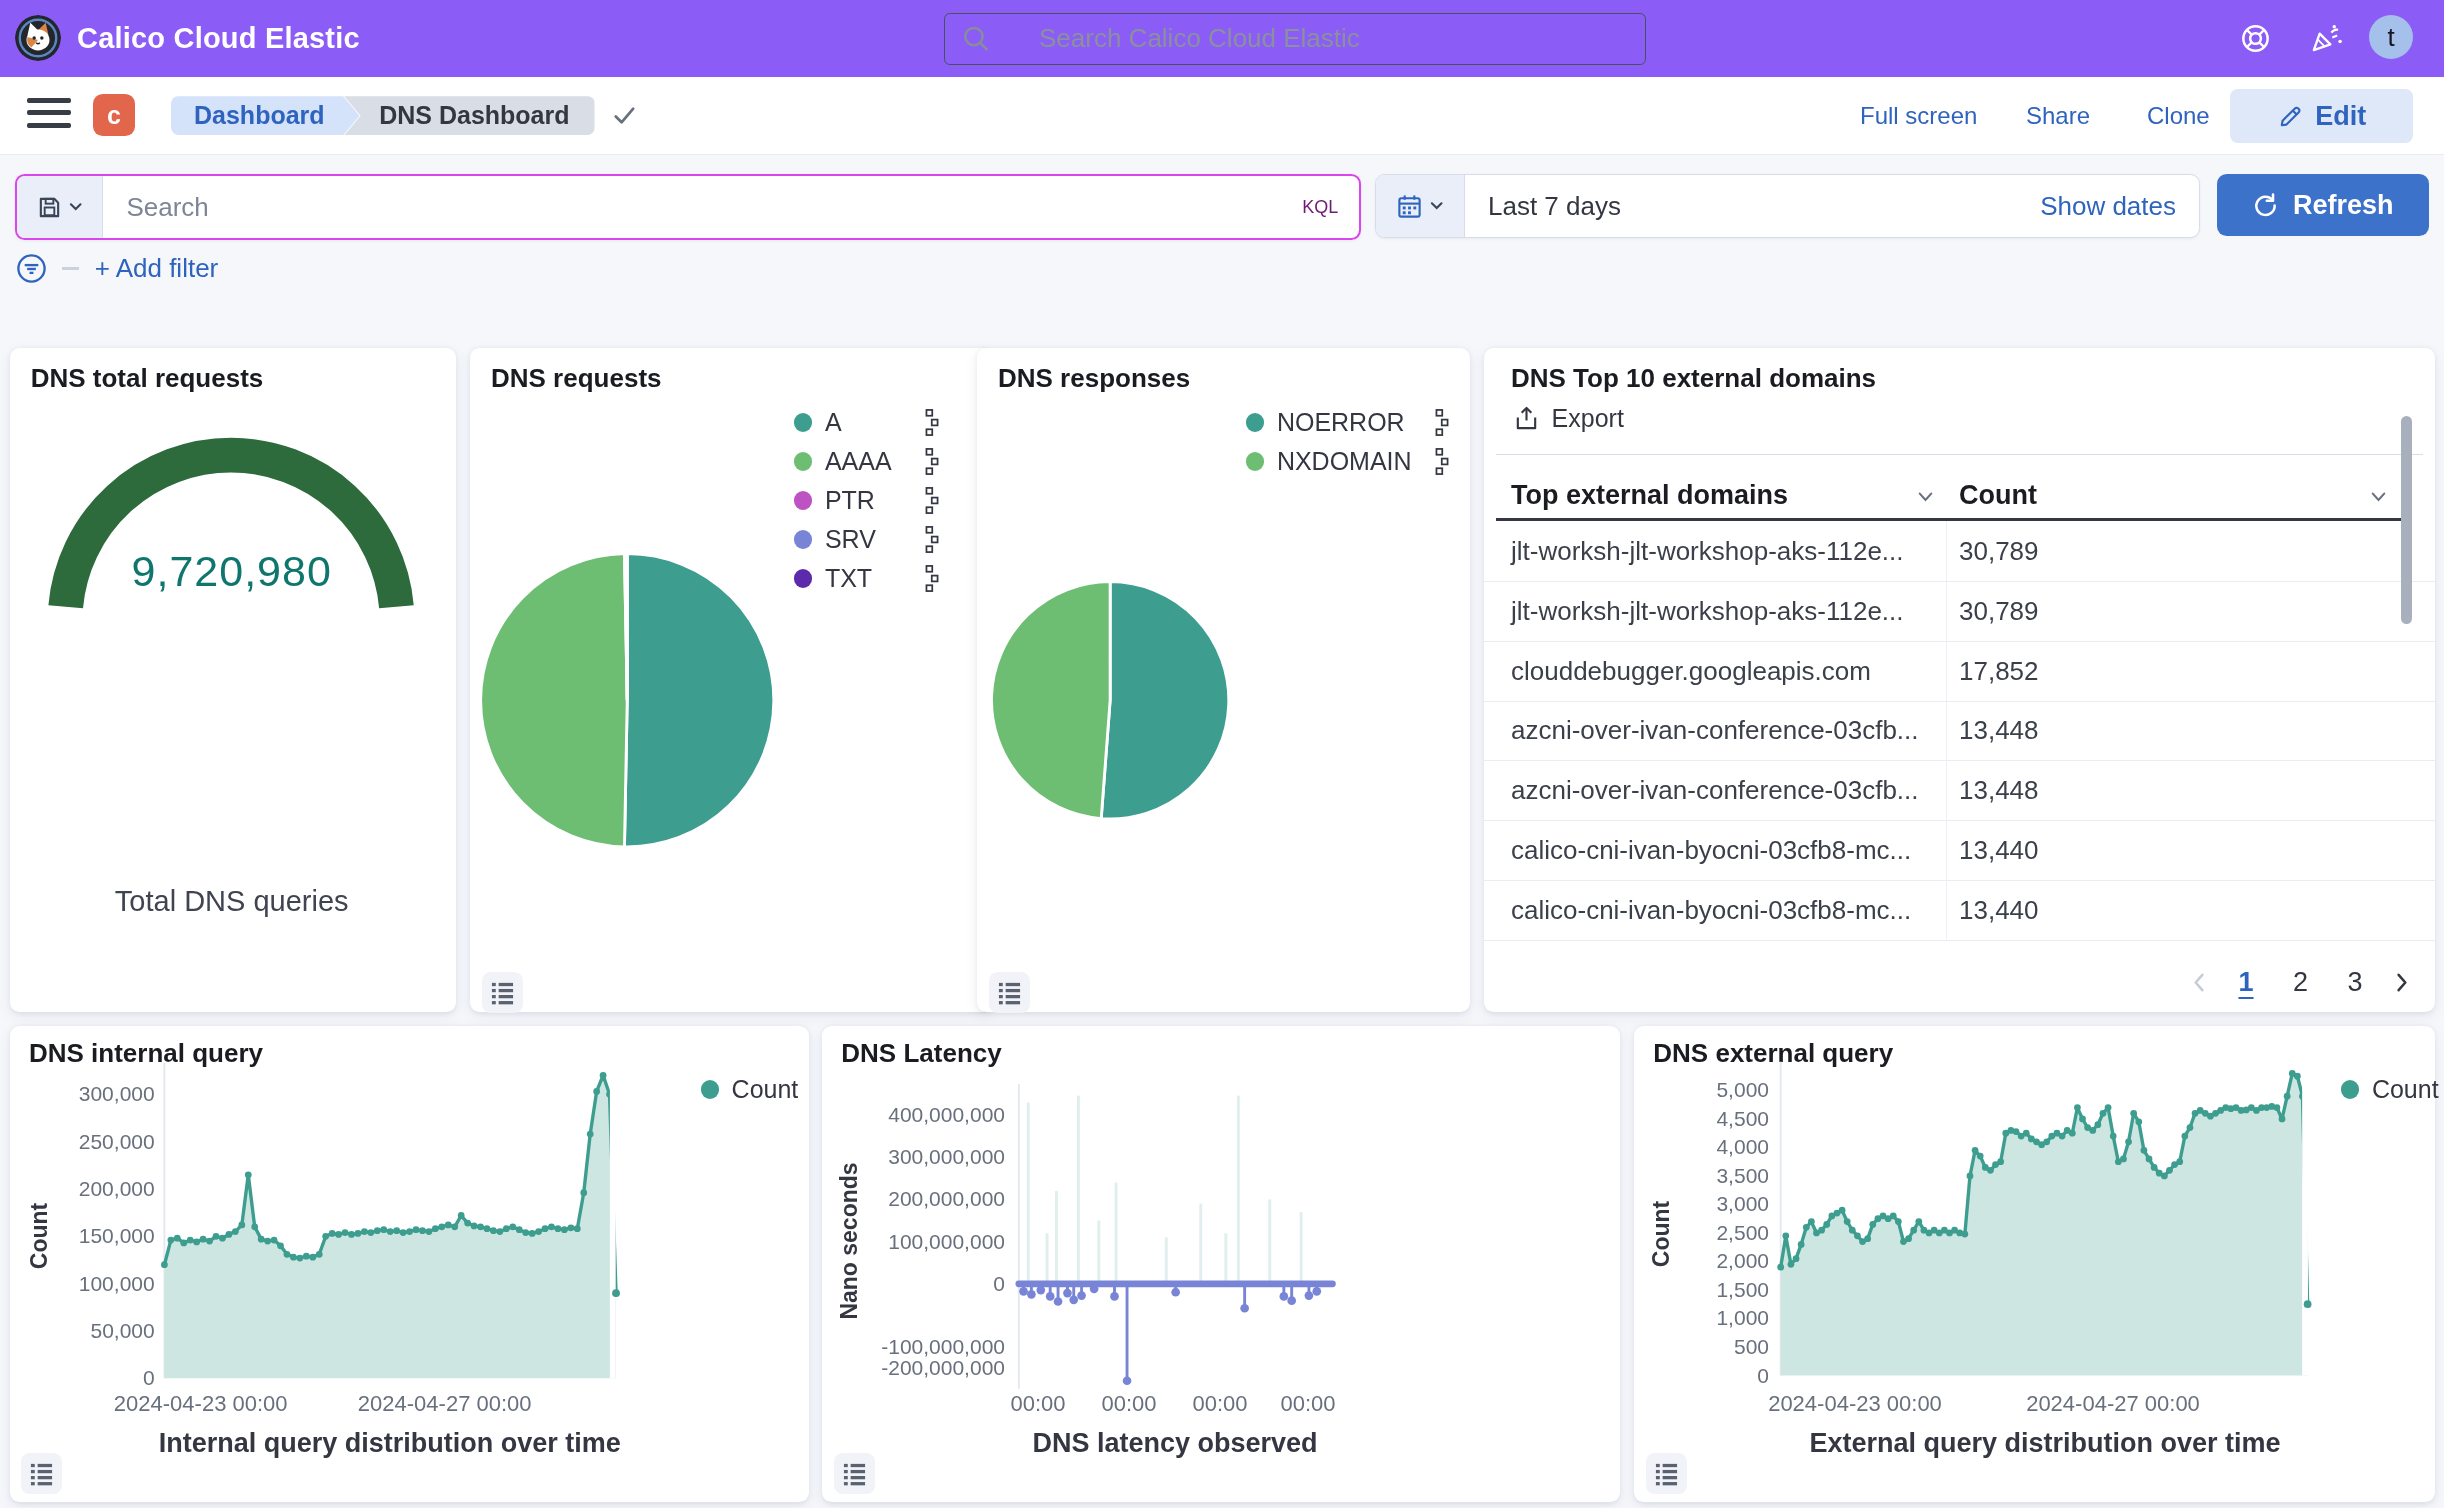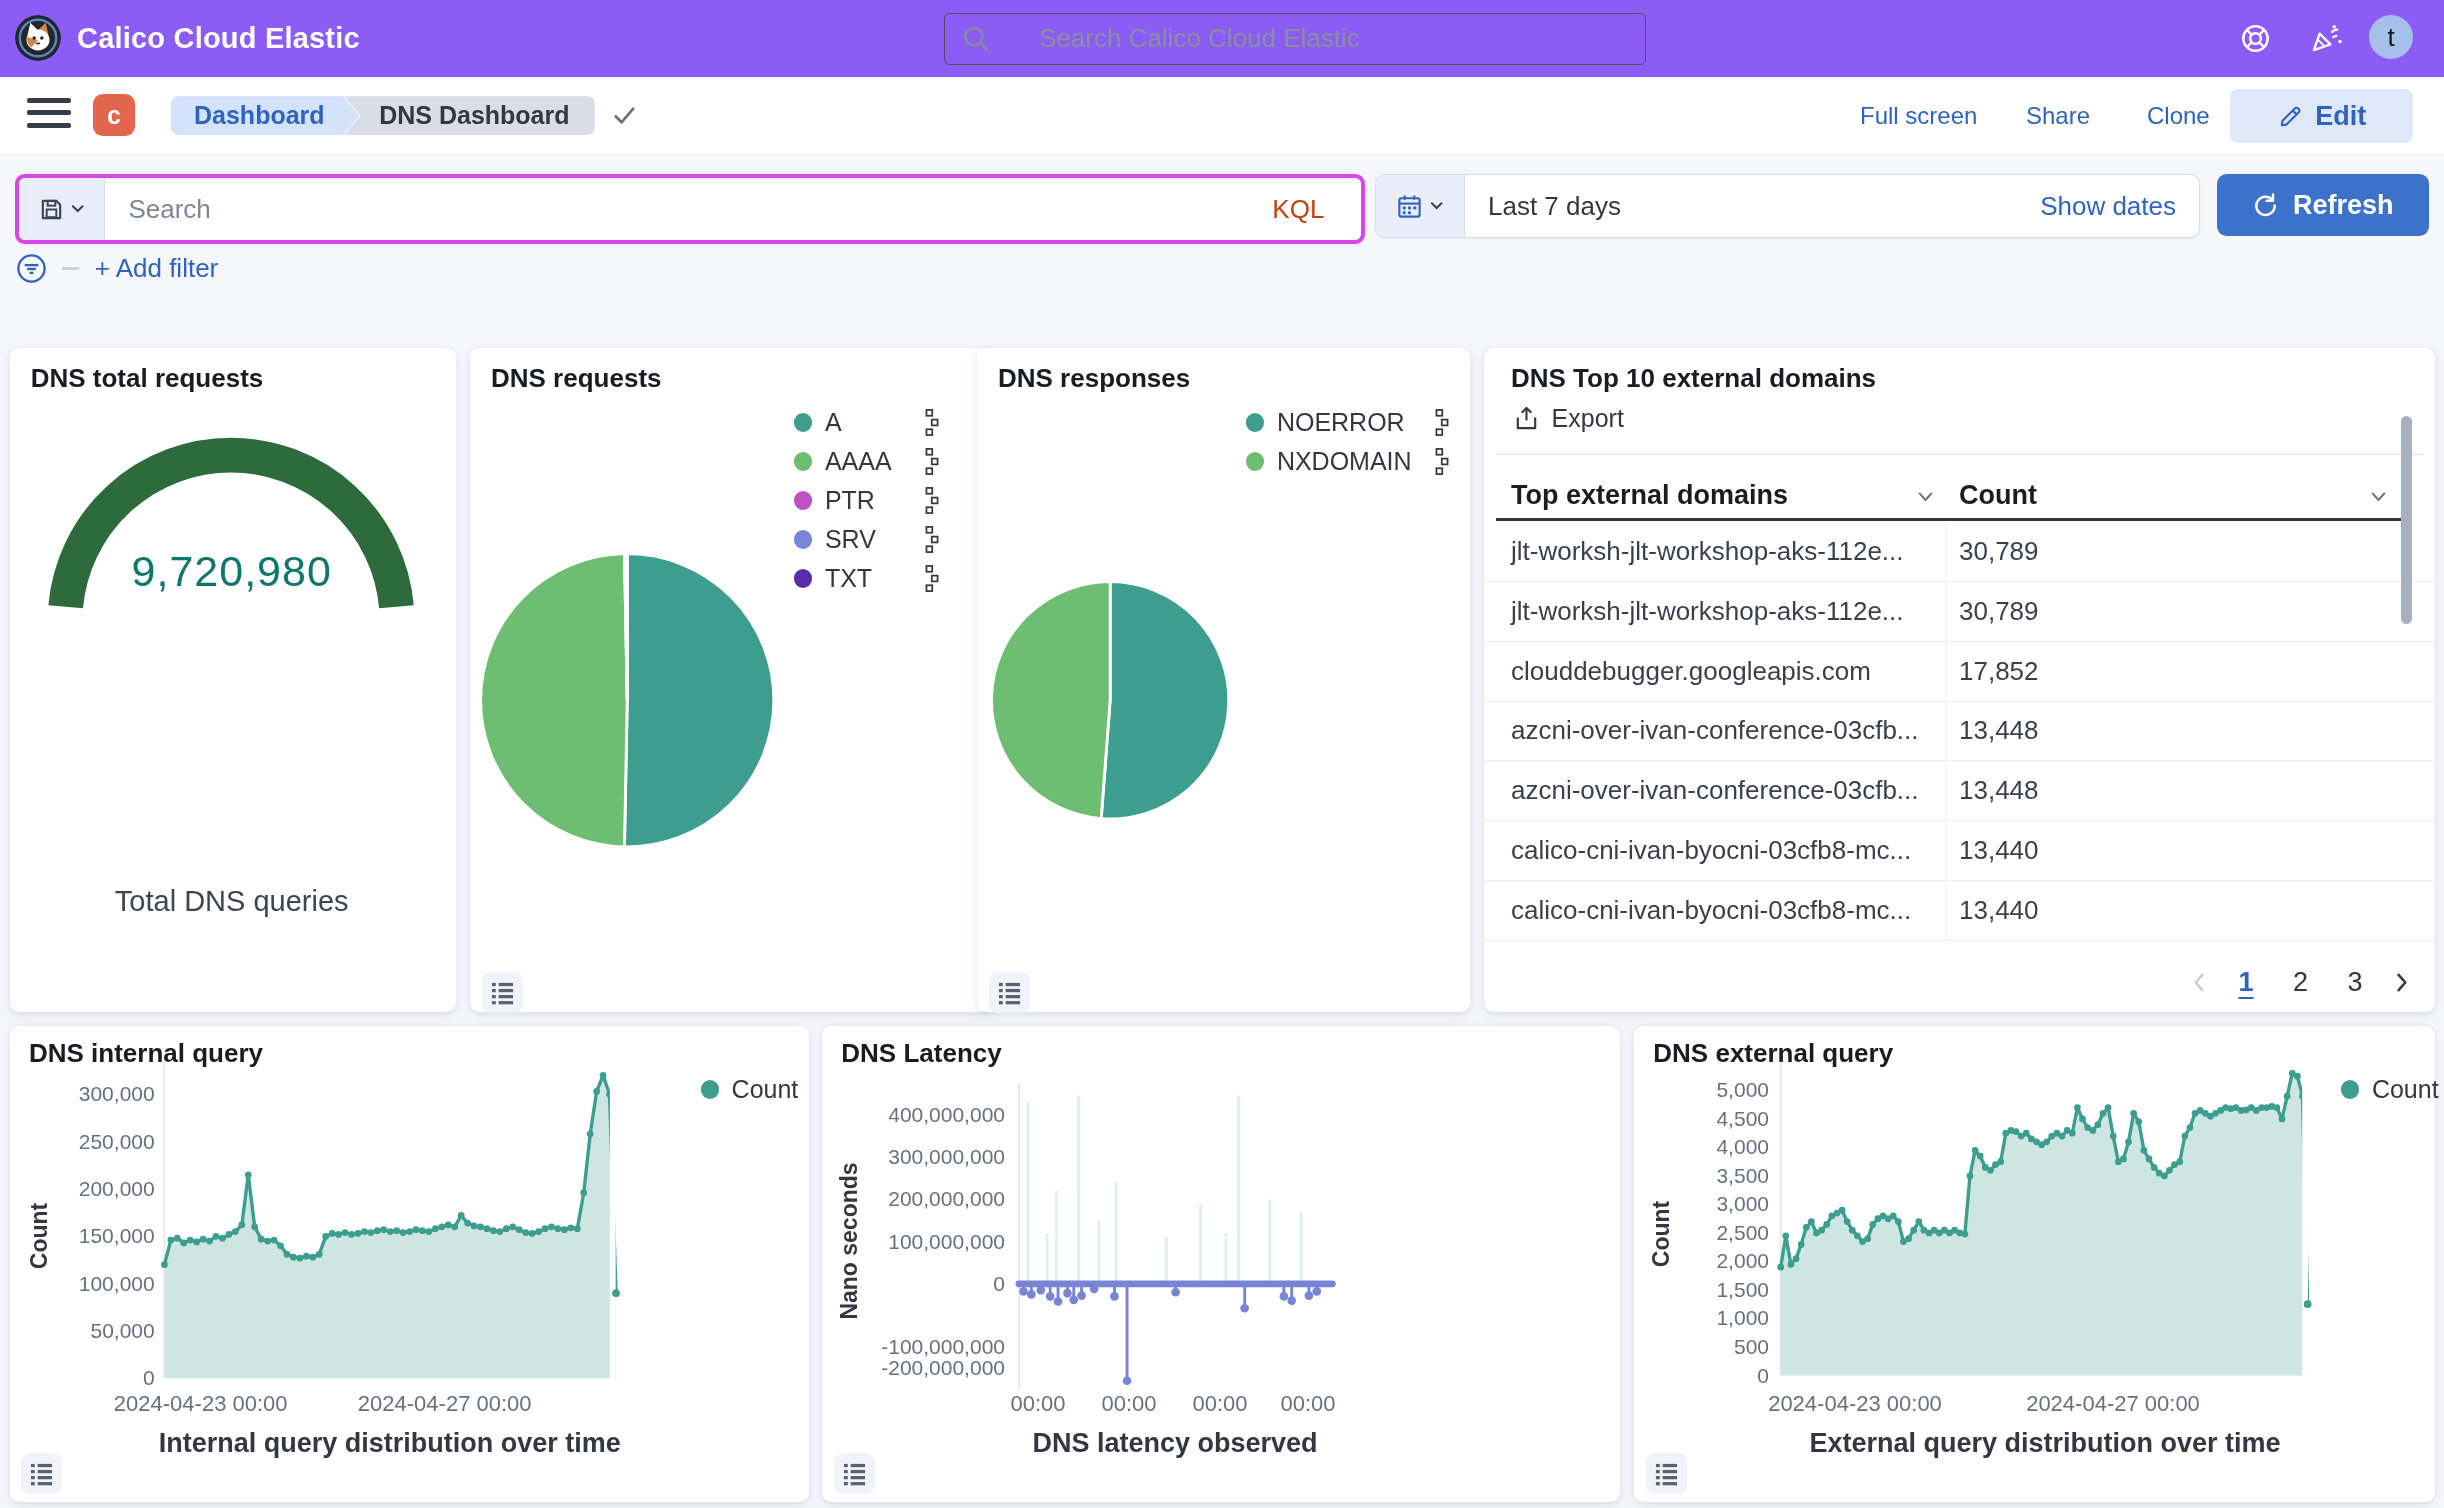--- a/index.html
+++ b/index.html
@@ -18,25 +18,25 @@
   .burger{position:absolute;left:27px;top:21px;width:44px;height:35px;cursor:pointer;}
   .burger i{display:block;height:4.8px;background:#383C44;border-radius:1.9px;margin-bottom:7.7px;}
   .space-badge{position:absolute;left:93px;top:17.4px;width:42px;height:42px;border-radius:9.7px;background:#E2664B;color:#fff;font-weight:700;font-size:25px;display:flex;align-items:center;justify-content:center;}
   .crumbs{position:absolute;left:171px;top:19.3px;display:flex;align-items:center;height:39px;}
   .crumb1{position:relative;z-index:2;background:#D4E2FA;color:#2E63BE;font-size:25px;font-weight:600;height:39px;line-height:39px;padding:0 35px 0 23px;clip-path:polygon(0 0,calc(100% - 16.4px) 0,100% 50%,calc(100% - 16.4px) 100%,0 100%);border-radius:7.7px 0 0 7.7px;}
   .crumb2{position:relative;margin-left:-15.4px;background:#D9DDE5;color:#33373F;font-size:25px;font-weight:600;height:39px;line-height:39px;padding:0 25px 0 35px;clip-path:polygon(0 0,100% 0,100% 100%,0 100%,16.4px 50%);border-radius:0 7.7px 7.7px 0;}
   .hdr-links{position:absolute;top:0;height:77px;display:flex;align-items:center;font-size:24px;font-weight:500;color:#2E63BE;}
   .hdr-link{cursor:pointer;}
   .edit-btn{position:absolute;left:2230px;top:89px;width:183px;height:54px;border-radius:7.7px;background:#DEE8F9;color:#2E63BE;font-size:27px;font-weight:600;display:flex;align-items:center;justify-content:center;gap:11.6px;cursor:pointer;}
   
-  .qbar{position:absolute;left:15.4px;top:174px;width:1342px;height:62px;background:#fff;border:4px solid #d946ef;border-radius:9.7px;display:flex;align-items:stretch;box-shadow:0 1px 2.9px rgba(50,60,90,.07);}
+  .qbar{position:absolute;left:15.4px;top:174px;width:1342px;height:62px;background:#fff;border:2px solid #d946ef;border-radius:9.7px;display:flex;align-items:stretch;box-shadow:0 1px 2.9px rgba(50,60,90,.07);}
   .qaddon{width:85px;background:#E9EEF8;border-right:1px solid #D7DDE8;border-radius:8.7px 0 0 8.7px;display:flex;align-items:center;justify-content:center;gap:5.8px;cursor:pointer;}
   .qbar input{flex:1;border:none;outline:none;font-size:26px;padding:0 23px;font-family:"Liberation Sans",sans-serif;color:#343741;border-radius:0 9.7px 9.7px 0;}
   .qbar input::placeholder{color:#7E8696;}
-  .kql{align-self:center;padding-right:37px;font-size:26px;font-weight:500;color:#c2410c;cursor:pointer;}
+  .kql{align-self:center;padding-right:21px;font-size:18px;font-weight:500;color:#701a75;cursor:pointer;}
   .dbar{position:absolute;left:1375px;top:174px;width:823px;height:62px;background:#fff;border:1px solid #D7DDE8;border-radius:9.7px;display:flex;align-items:center;box-shadow:0 1px 2.9px rgba(50,60,90,.07);}
   .daddon{width:89px;height:100%;background:#E9EEF8;border-right:1px solid #D7DDE8;border-radius:8.7px 0 0 8.7px;display:flex;align-items:center;justify-content:center;gap:5.8px;cursor:pointer;box-sizing:border-box;}
   .drange{font-size:26px;color:#343741;padding-left:23px;flex:1;cursor:pointer;}
   .showdates{font-size:26px;color:#2E63BE;font-weight:500;padding-right:23px;cursor:pointer;}
   .refresh-btn{position:absolute;left:2217px;top:174px;width:212px;height:62px;border-radius:9.7px;background:#3C72C9;color:#fff;font-size:27px;font-weight:600;display:flex;align-items:center;justify-content:center;gap:13.5px;cursor:pointer;}
   .addfilter-row{position:absolute;left:15.4px;top:249px;height:39px;display:flex;align-items:center;}
   .addfilter{font-size:26px;font-weight:500;color:#2E63BE;cursor:pointer;}
   .dash{width:17.4px;height:2.9px;background:#CBD2DC;margin:0 15.4px 0 13.5px;}
   
   .panel{position:absolute;background:#fff;border-radius:9.7px;box-shadow:0 1.9px 4.8px rgba(45,55,85,.09),0 4.8px 15.4px rgba(45,55,85,.06);}

